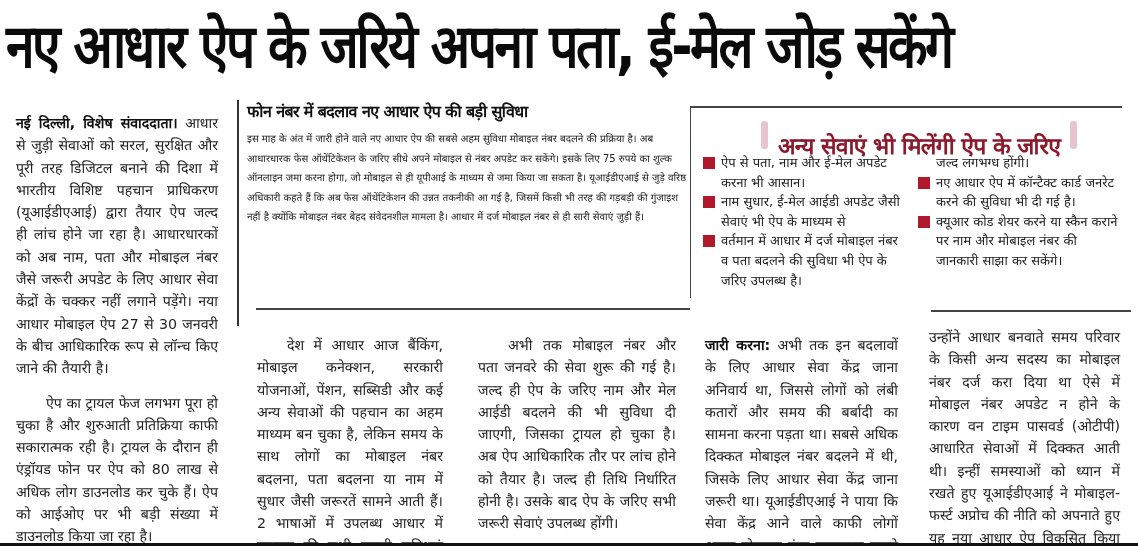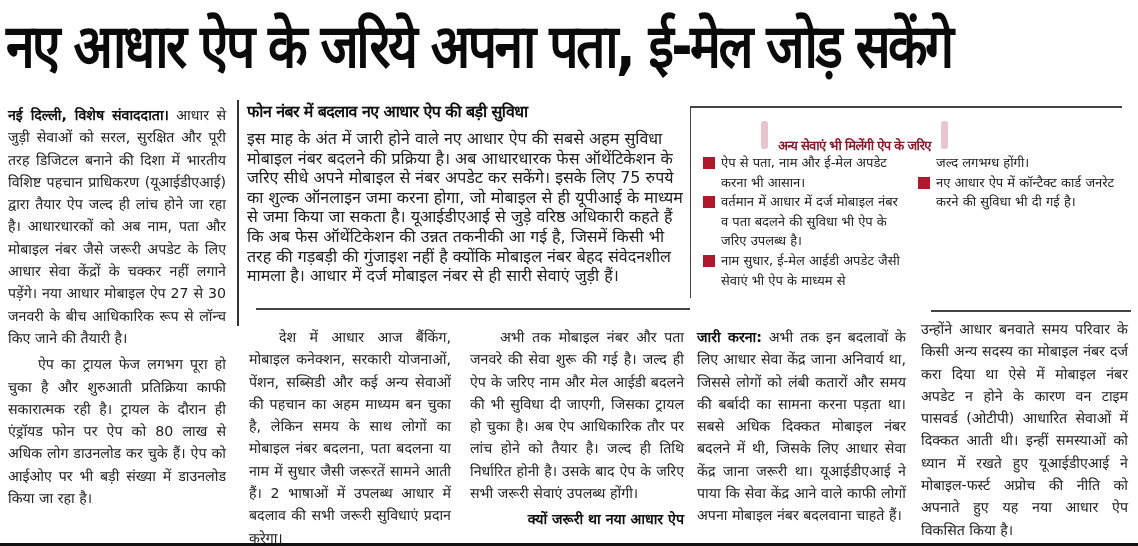--- a/index.html
+++ b/index.html
@@ -8,36 +8,36 @@
 
     .headline {
       position: absolute; left: 6px; top: 6px; width: 1128px; height: 80px;
       font-family: "DejaVu Sans", sans-serif; font-weight: bold;
       font-size: 60px; line-height: 80px; letter-spacing: -3px;
       color: #0a0a0a; white-space: nowrap; transform-origin: left top;
       transform: scaleX(0.86);
     }
 
     .col { position: absolute; font-size: 14.2px; line-height: 22.3px; color: #222; text-align: justify; }
-    .col p { margin: 4px; }
+    .col p { margin: 12px; }
     .indent { text-indent: 30px; }
     .dateline { font-weight: bold; color: #111; }
 
     .col-left { left: 4px; top: 100px; width: 226px; }
     .vline-left { position: absolute; left: 237px; top: 100px; width: 1.5px; height: 226px; background: #333; }
 
     .box-phone { position: absolute; left: 247px; top: 97px; width: 440px; height: 200px; }
     .box-phone .title { font-weight: bold; font-size: 16px; line-height: 30px; color: #111; letter-spacing: -0.6px; white-space: nowrap; }
-    .box-phone .body { font-size: 16px; line-height: 19.6px; color: #222; margin-top: 2px; }
+    .box-phone .body { font-size: 10px; line-height: 19.6px; color: #222; margin-top: 2px; }
     .hline-phone { position: absolute; left: 256px; top: 308px; width: 434px; height: 1.5px; background: #444; }
 
     .box-other { position: absolute; left: 690px; top: 106px; width: 432px; height: 192px; border-left: 1.5px solid #444; border-top: 2px solid #444; }
     .other-title-wrap { position: absolute; left: 70px; top: 12px; height: 30px; display: flex; align-items: center; }
     .bracket { width: 7px; height: 28px; background: #e8c4cf; border-radius: 3px; }
-    .other-title { font-weight: bold; font-size: 13px; color: #8b1a2c; padding: 0 10px; letter-spacing: -0.7px; white-space: nowrap; margin-top: 20px; }
+    .other-title { font-weight: bold; font-size: 23px; color: #8b1a2c; padding: 0 10px; letter-spacing: -0.7px; white-space: nowrap; margin-top: 20px; }
     .bullets { position: absolute; top: 45px; font-size: 13px; line-height: 19.6px; color: #222; }
     .bullets-left { left: 12px; width: 205px; }
     .bullets-right { left: 227px; width: 200px; }
     .bullet { position: relative; padding-left: 18px; }
     .bullet .sq { position: absolute; left: 0; top: 4px; width: 12px; height: 12px; background: #b0192b; }
     .cont { padding-left: 18px; }
     .hline-other { position: absolute; left: 931px; top: 310px; width: 200px; height: 1.5px; background: #444; }
 
     .col-b1 { left: 245px; top: 322px; width: 210px; }
     .col-b2 { left: 466px; top: 322px; width: 222px; }
@@ -66,26 +66,27 @@
 <div class="hline-phone"></div>
 
 <div class="box-other">
   <div class="other-title-wrap">
     <span class="bracket"></span>
     <span class="other-title">अन्य सेवाएं भी मिलेंगी ऐप के जरिए</span>
     <span class="bracket"></span>
   </div>
   <div class="bullets bullets-left">
     <div class="bullet"><span class="sq"></span><span>ऐप से पता, नाम और ई-मेल अपडेट करना भी आसान।</span></div>
+    <div class="bullet"><span class="sq"></span><span>नाम सुधार, ई-मेल आईडी अपडेट जैसी सेवाएं भी  ऐप के माध्यम से</span></div>
     <div class="bullet"><span class="sq"></span><span>वर्तमान में आधार में दर्ज मोबाइल नंबर व पता बदलने की सुविधा भी ऐप के जरिए उपलब्ध है।</span></div>
-    <div class="bullet"><span class="sq"></span><span>नाम सुधार, ई-मेल आईडी अपडेट जैसी सेवाएं भी  ऐप के माध्यम से</span></div>
   </div>
   <div class="bullets bullets-right">
     <div class="cont">जल्द लगभग्ध होंगी।</div>
     <div class="bullet"><span class="sq"></span><span>नए आधार ऐप में कॉन्टैक्ट कार्ड जनरेट करने की सुविधा भी दी गई है।</span></div>
+    <div class="bullet"><span class="sq"></span><span>क्यूआर कोड शेयर करने या स्कैन कराने पर नाम और मोबाइल नंबर की जानकारी साझा कर सकेंगे।</span></div>
   </div>
 </div>
 <div class="hline-other"></div>
 
 <div class="col col-b1">
   <p class="indent">देश में आधार आज बैंकिंग, मोबाइल कनेक्शन, सरकारी योजनाओं, पेंशन, सब्सिडी और कई अन्य सेवाओं की पहचान का अहम माध्यम बन चुका है, लेकिन समय के साथ लोगों का मोबाइल नंबर बदलना, पता बदलना या नाम में सुधार जैसी जरूरतें सामने आती हैं। 2 भाषाओं में उपलब्ध आधार में बदलाव की सभी जरूरी सुविधाएं प्रदान करेगा।</p>
 </div>
 <div class="col col-b2">
   <p class="indent">अभी तक मोबाइल नंबर और पता जनवरे की सेवा शुरू की गई है। जल्द ही ऐप के जरिए नाम और मेल आईडी बदलने की भी सुविधा दी जाएगी, जिसका ट्रायल हो चुका है। अब ऐप आधिकारिक तौर पर लांच होने को तैयार है। जल्द ही तिथि निर्धारित होनी है। उसके बाद ऐप के जरिए सभी जरूरी सेवाएं उपलब्ध होंगी।</p>
   <p class="subhead">क्यों जरूरी था नया आधार ऐप</p>

